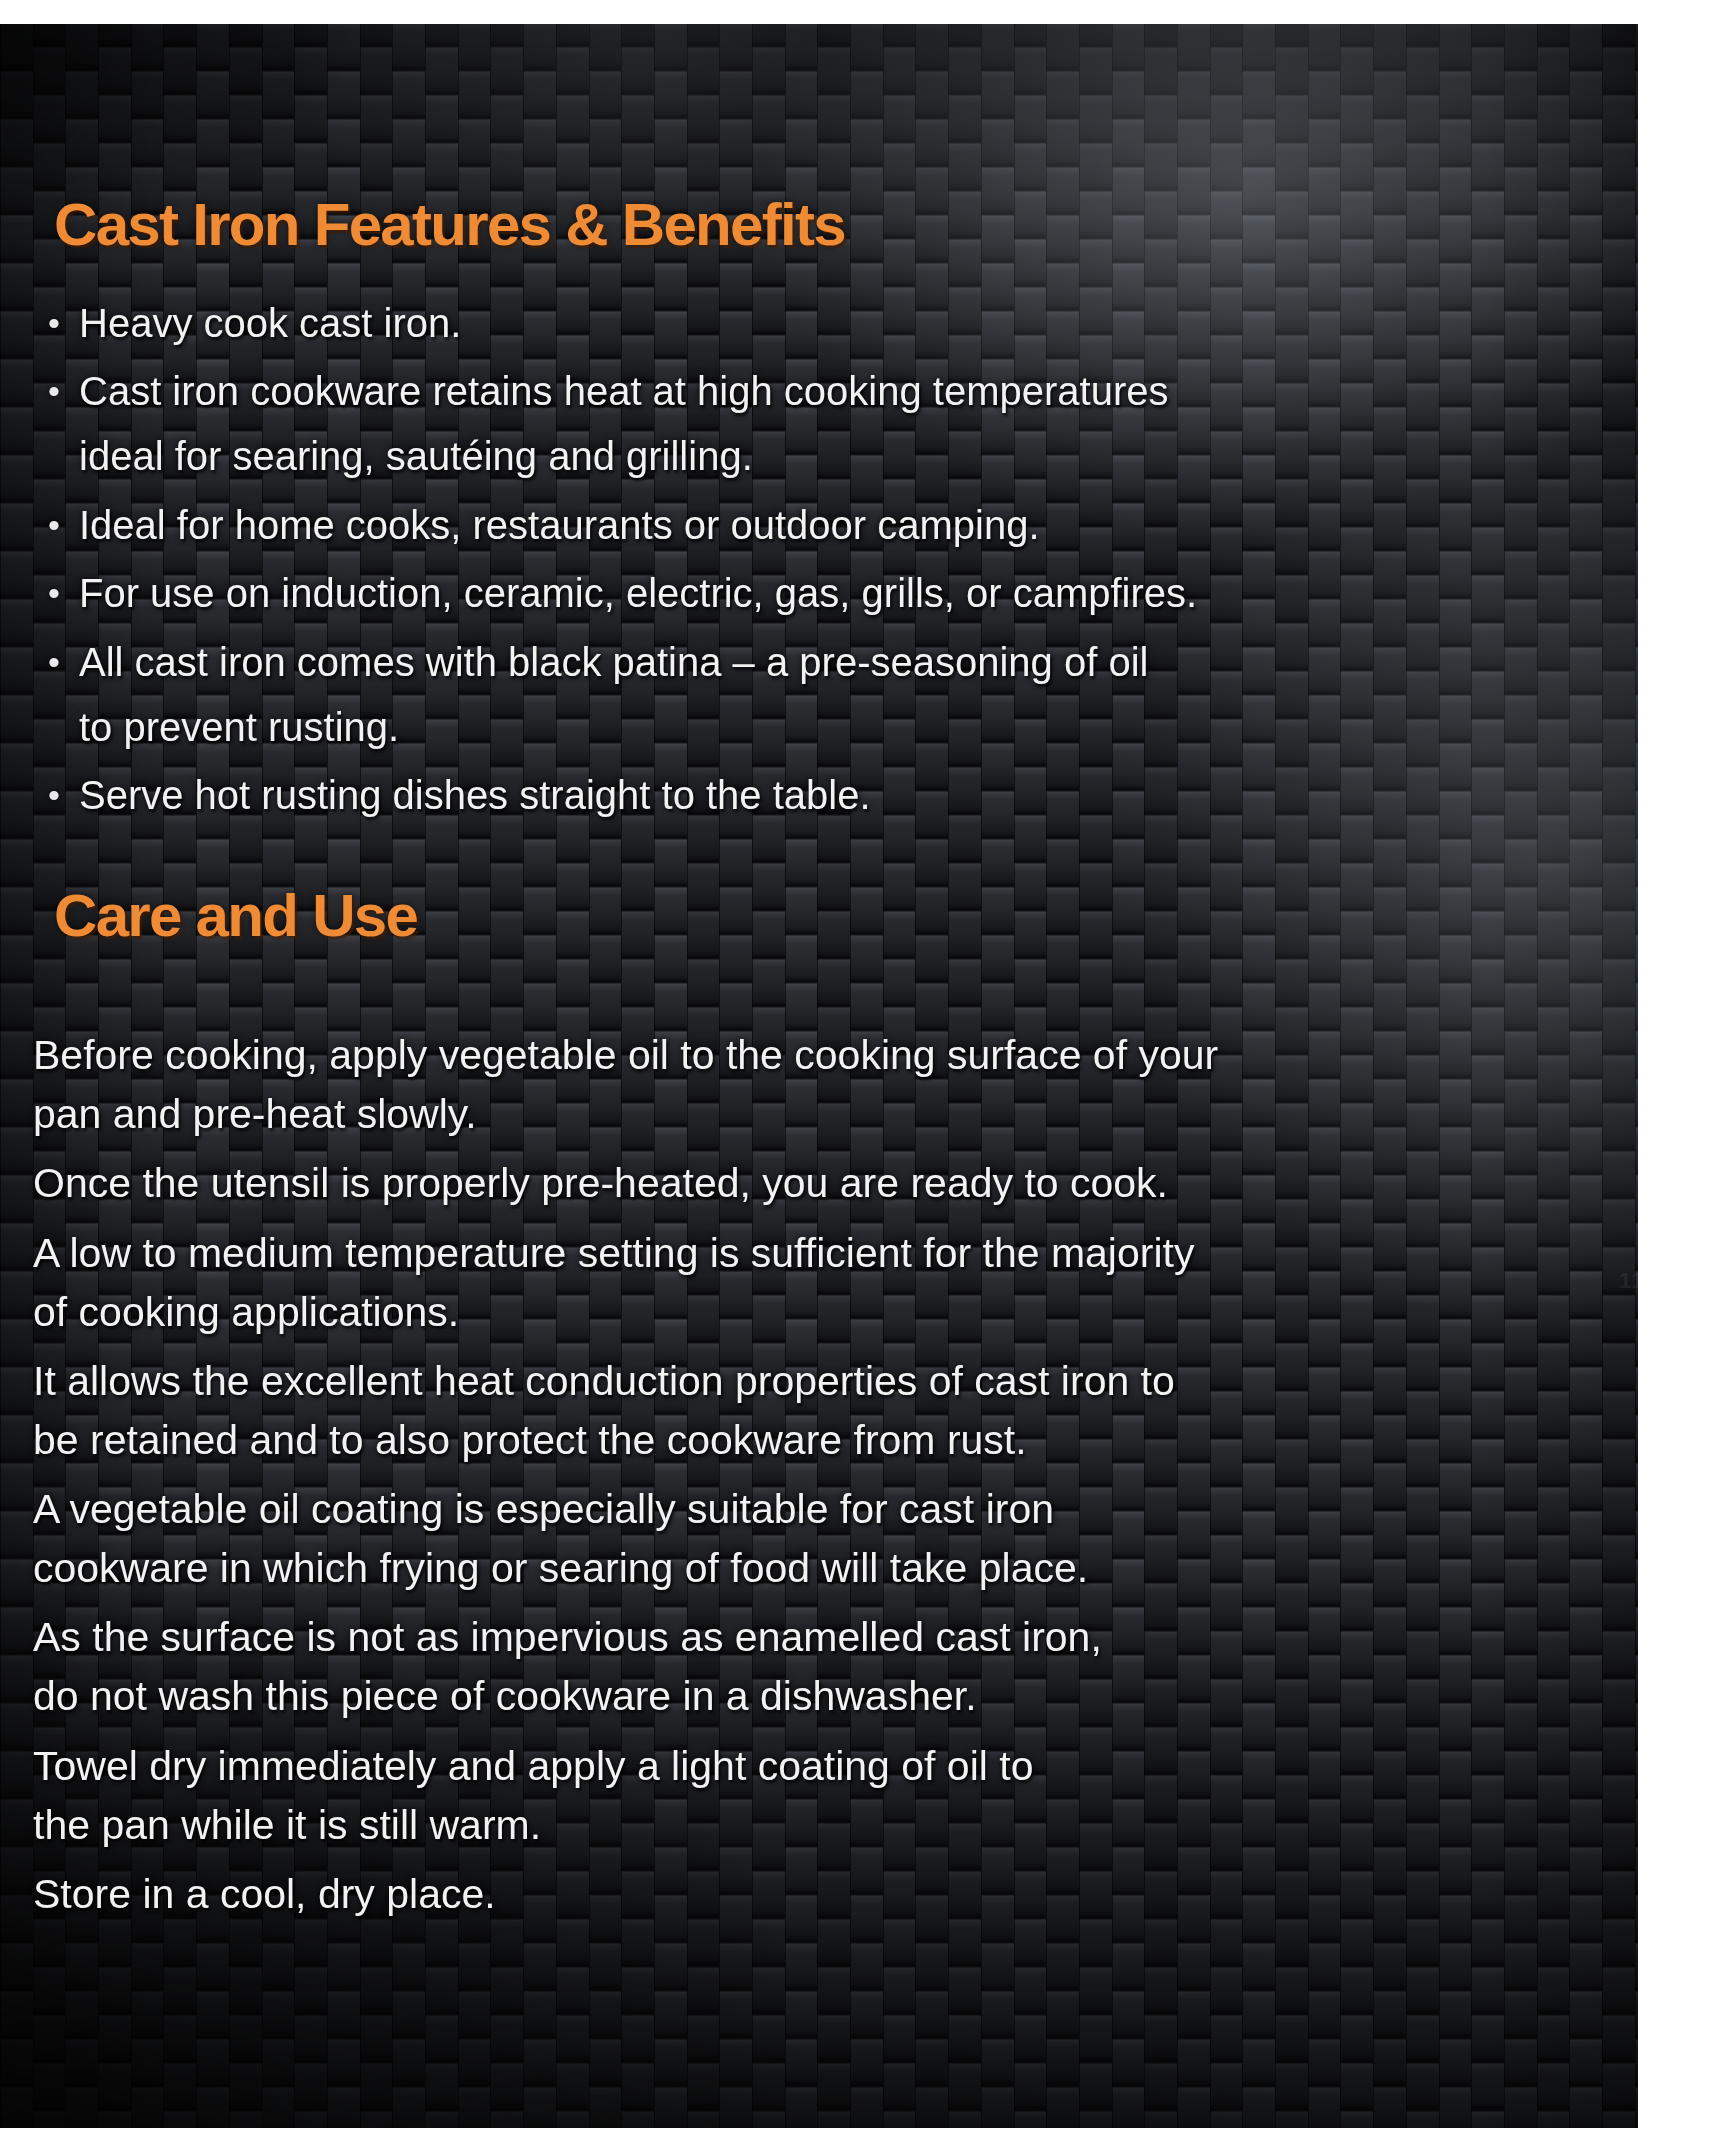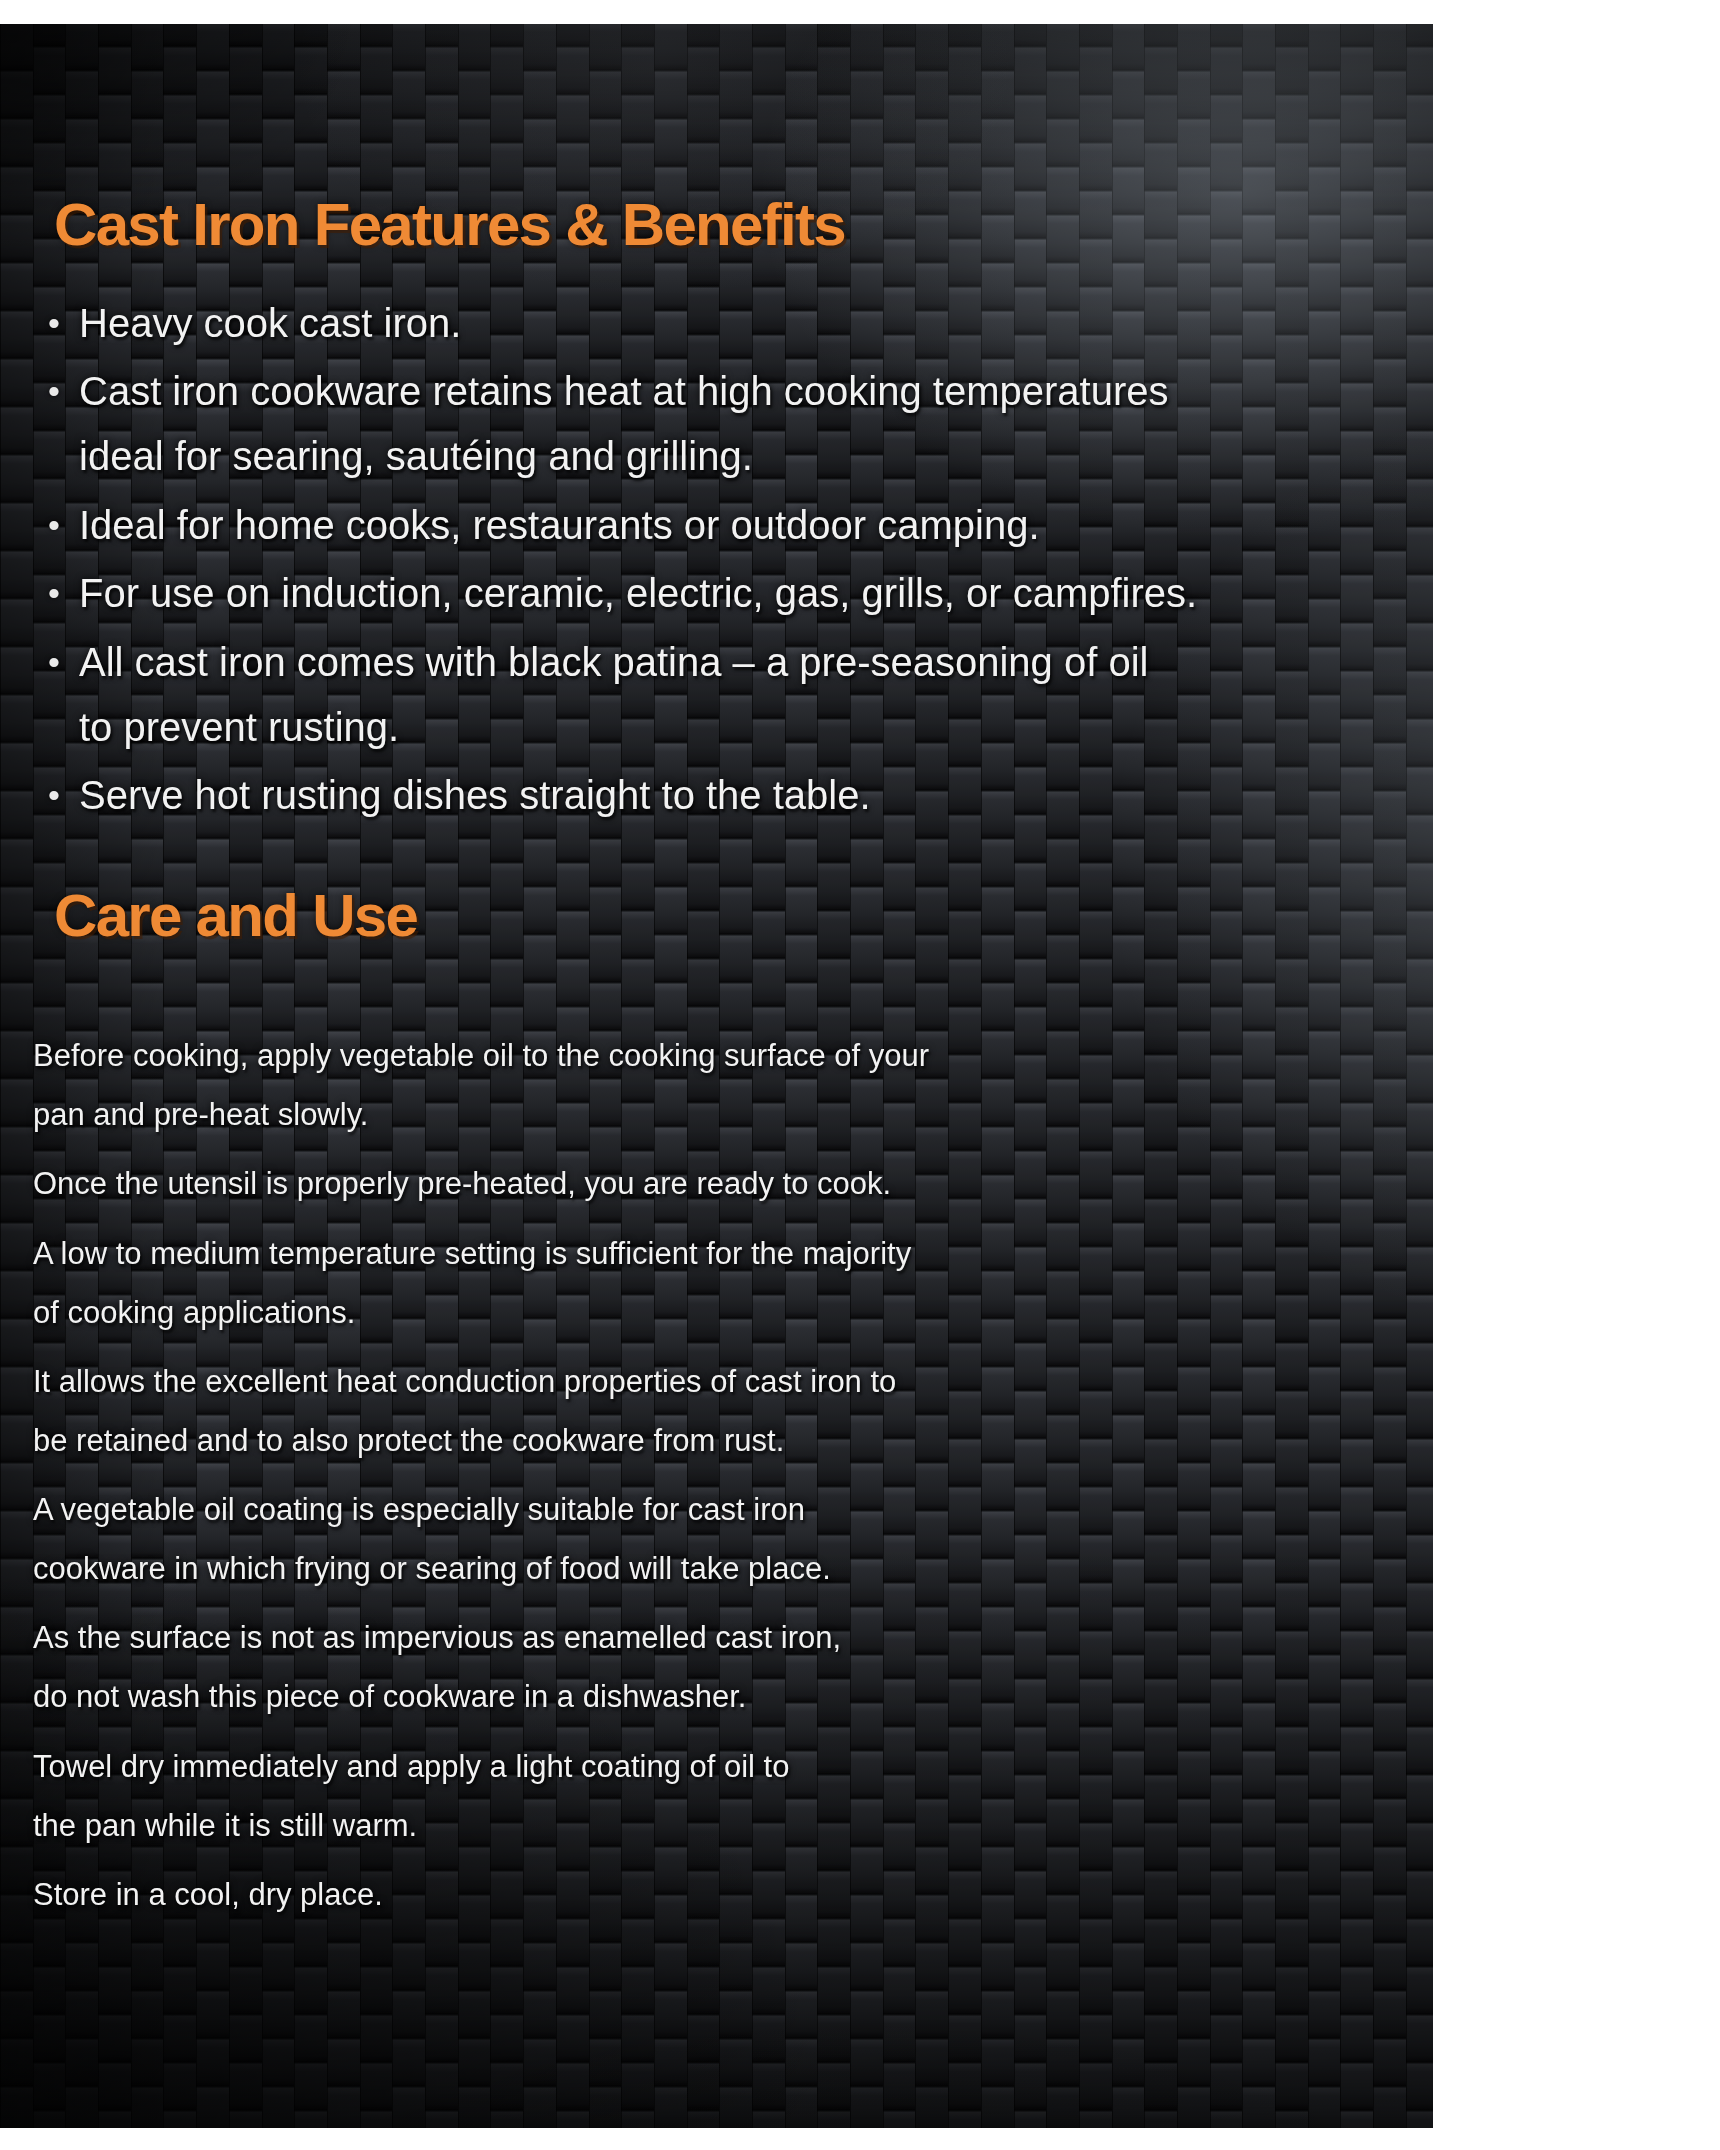--- a/index.html
+++ b/index.html
@@ -1,18 +1,18 @@
 <!DOCTYPE html>
 <html style="font-size:13.8px"><head>
 <meta charset="utf-8">
 <style>
   html,body{margin:0;padding:0;background:#ffffff;}
   .canvas{
     position:relative;
-    width:1433px;height:2151px;
+    width:1638px;height:2151px;
     background:#0f172a;
     overflow:hidden;
     font-family:"Liberation Sans","DejaVu Sans",sans-serif;
   }
   .board{
     position:absolute;left:0;top:24px;width:1721px;height:2104px;
     background:#17171a;
     overflow:hidden;
   }
   .pattern{position:absolute;inset:0;z-index:0;}
@@ -68,21 +68,21 @@
   }
   .bullet-text{
     flex:1;padding-right:34px;
     white-space:pre-line;
     text-shadow:0 0 7.7px rgba(0,0,0,0.85), 1.7px 2.6px 2.6px rgba(0,0,0,0.65);
   }
   .para-block{position:absolute;left:33px;top:1002px;width:1661px;}
   .para{
     margin:0 0 10.3px 0;
     color:#f2f2f2;
-    font-size:31px;line-height:59px;
+    font-size:41px;line-height:59px;
     white-space:pre-line;
     text-shadow:0 0 7.7px rgba(0,0,0,0.85), 1.7px 2.6px 2.6px rgba(0,0,0,0.65);
   }
   .watermark{
     position:absolute;left:1619px;top:1244px;z-index:2;
     font-size:22.4px;font-weight:bold;
     color:rgba(200,200,205,0.08);
     letter-spacing:0.9px;
   }
   .margin-strip{position:absolute;left:0;width:1721px;background:#ffffff;}

